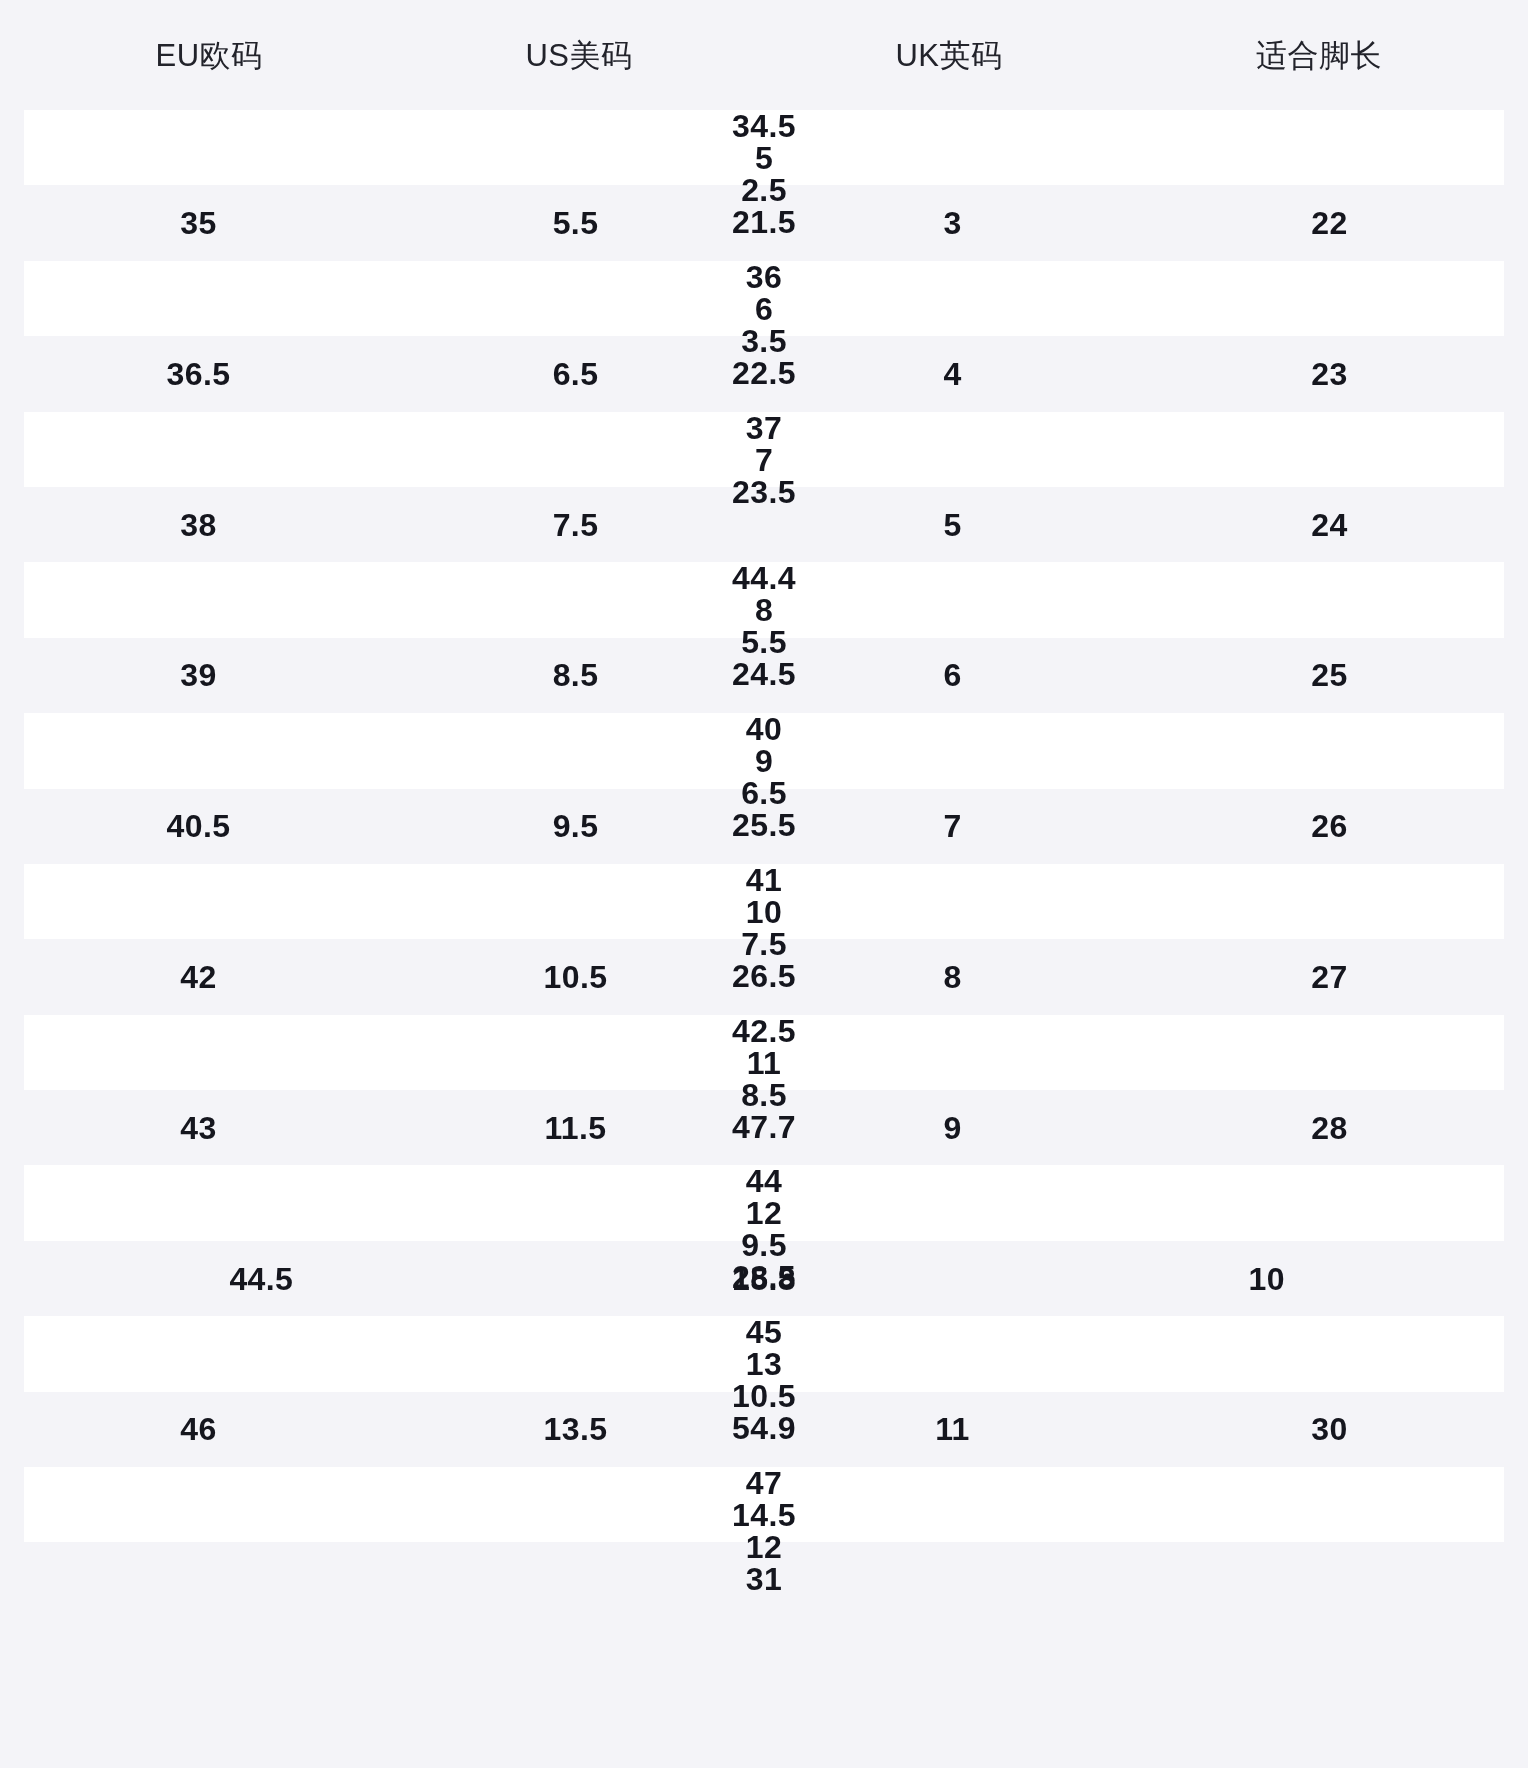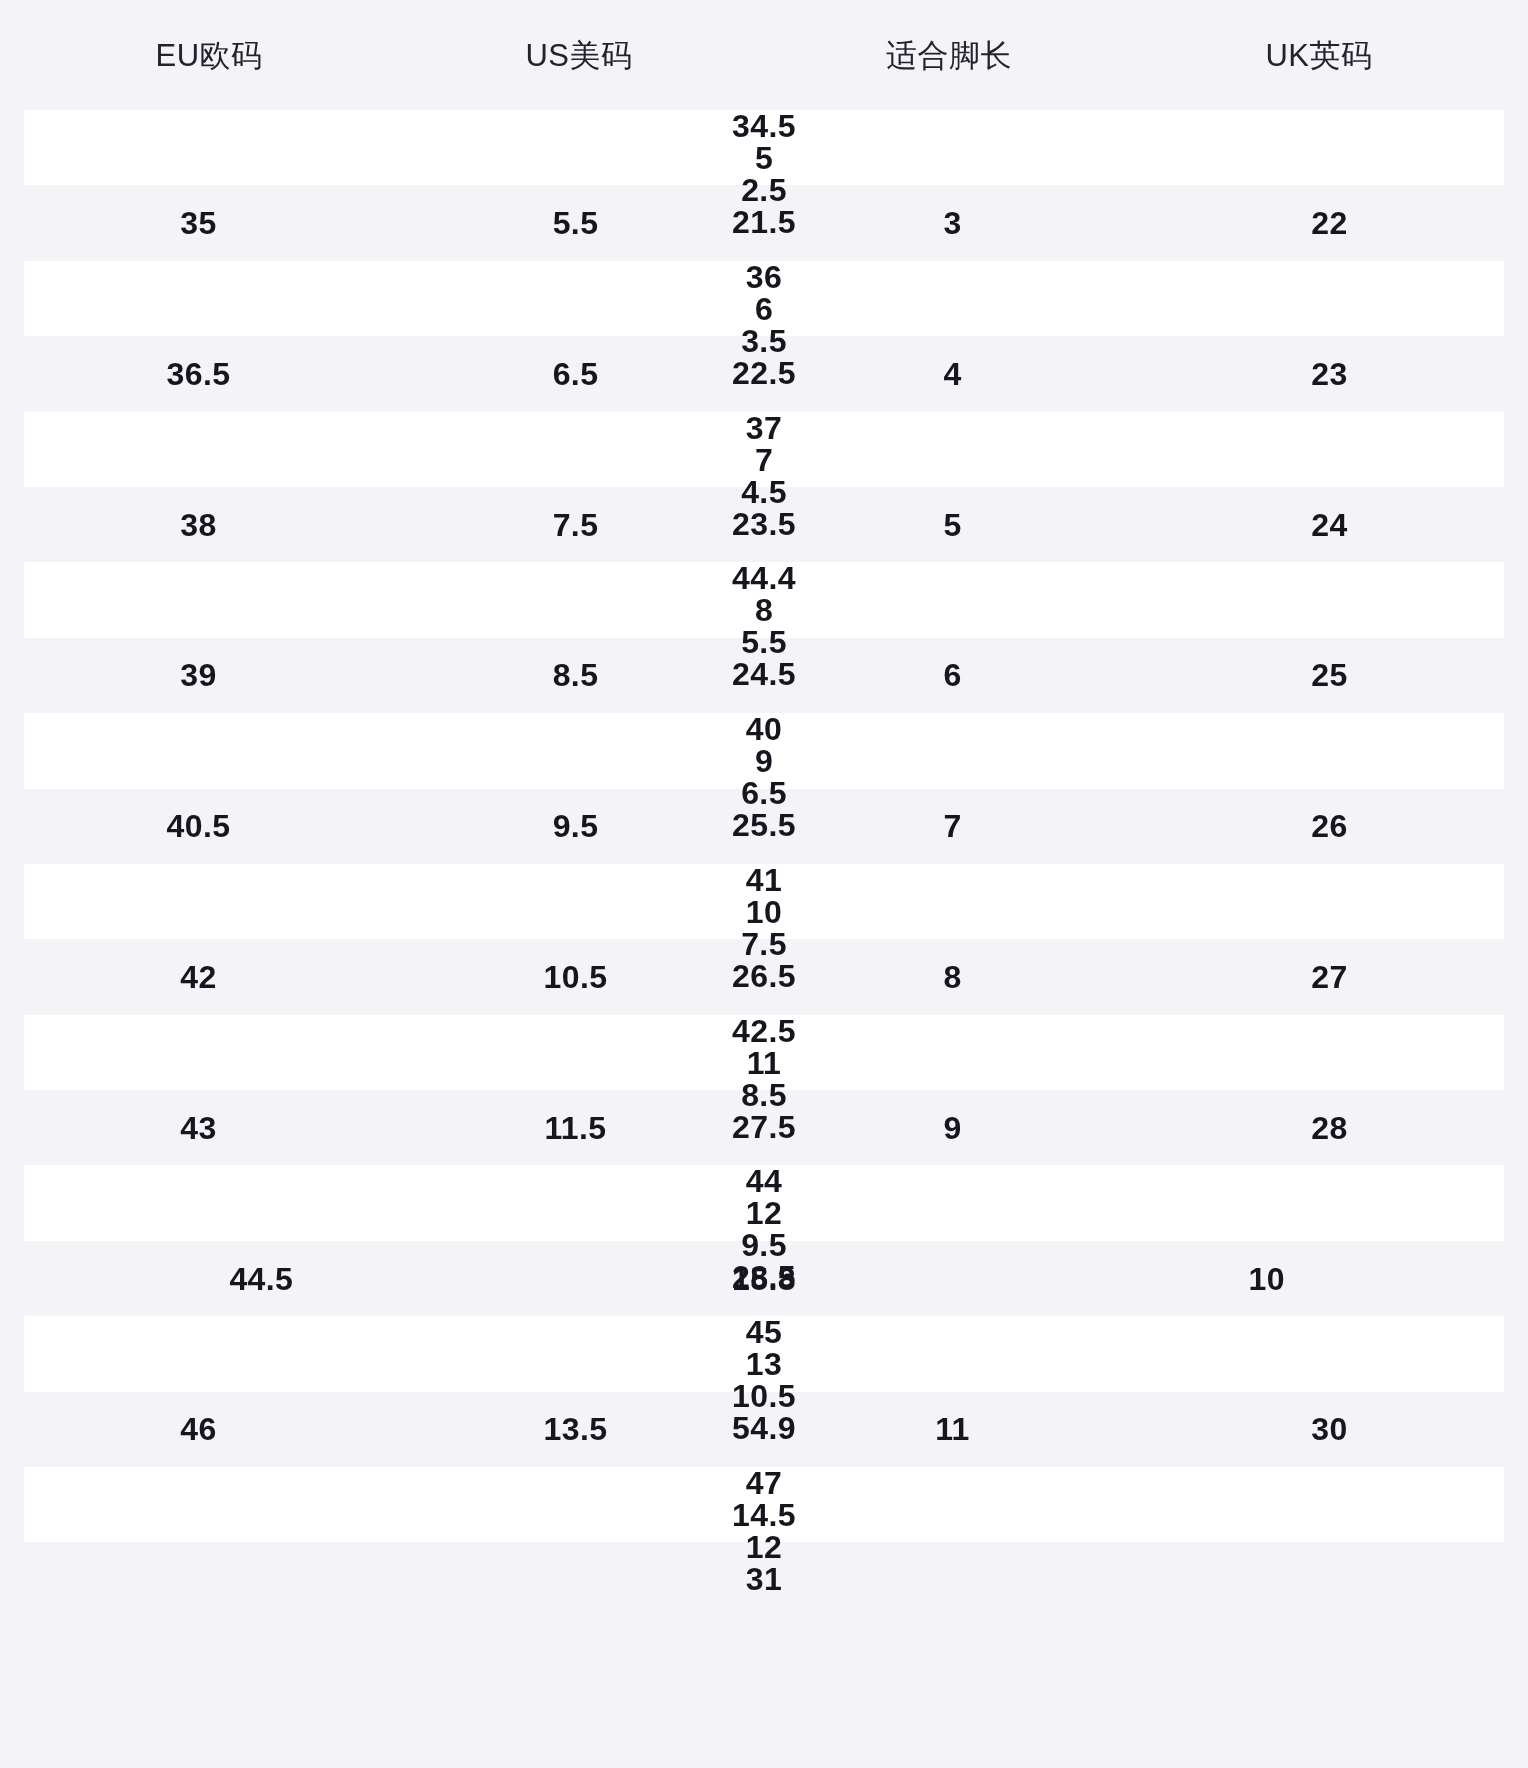--- a/index.html
+++ b/index.html
@@ -75,22 +75,22 @@
   }
 </style>
 </head>
 <body>
 
 <div id="size-chart">
 
   <div class="chart-header">
     <div class="cell">EU欧码</div>
     <div class="cell">US美码</div>
+    <div class="cell">UK英码</div>
     <div class="cell">适合脚长</div>
-    <div class="cell">UK英码</div>
   </div>
 
   <div class="chart-body" id="chart-body">
       <div class="chart-row odd">
         <div class="cell">34.5</div>
         <div class="cell">5</div>
         <div class="cell">2.5</div>
         <div class="cell">21.5</div>
       </div>
       <div class="chart-row even">
@@ -107,21 +107,20 @@
       </div>
       <div class="chart-row even">
         <div class="cell">36.5</div>
         <div class="cell">6.5</div>
         <div class="cell">4</div>
         <div class="cell">23</div>
       </div>
       <div class="chart-row odd">
         <div class="cell">37</div>
         <div class="cell">7</div>
-        <div class="cell">4.5</div>
         <div class="cell">23.5</div>
       </div>
       <div class="chart-row even">
         <div class="cell">38</div>
         <div class="cell">7.5</div>
         <div class="cell">5</div>
         <div class="cell">24</div>
       </div>
       <div class="chart-row odd">
         <div class="cell">44.4</div>
@@ -156,21 +155,21 @@
       <div class="chart-row even">
         <div class="cell">42</div>
         <div class="cell">10.5</div>
         <div class="cell">8</div>
         <div class="cell">27</div>
       </div>
       <div class="chart-row odd">
         <div class="cell">42.5</div>
         <div class="cell">11</div>
         <div class="cell">8.5</div>
-        <div class="cell">27.5</div>
+        <div class="cell">47.7</div>
       </div>
       <div class="chart-row even">
         <div class="cell">43</div>
         <div class="cell">11.5</div>
         <div class="cell">9</div>
         <div class="cell">28</div>
       </div>
       <div class="chart-row odd">
         <div class="cell">44</div>
         <div class="cell">12</div>

